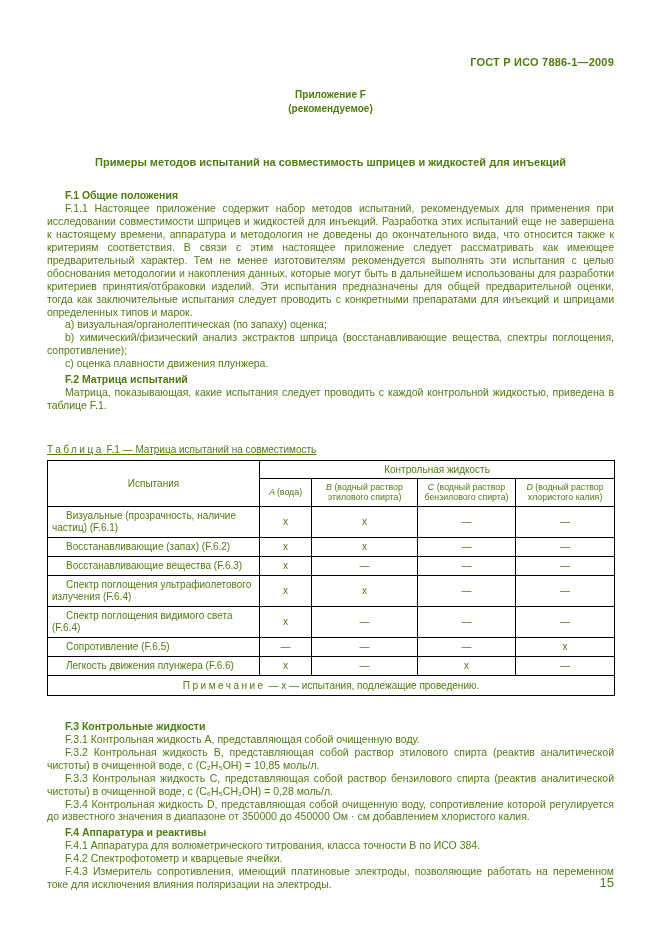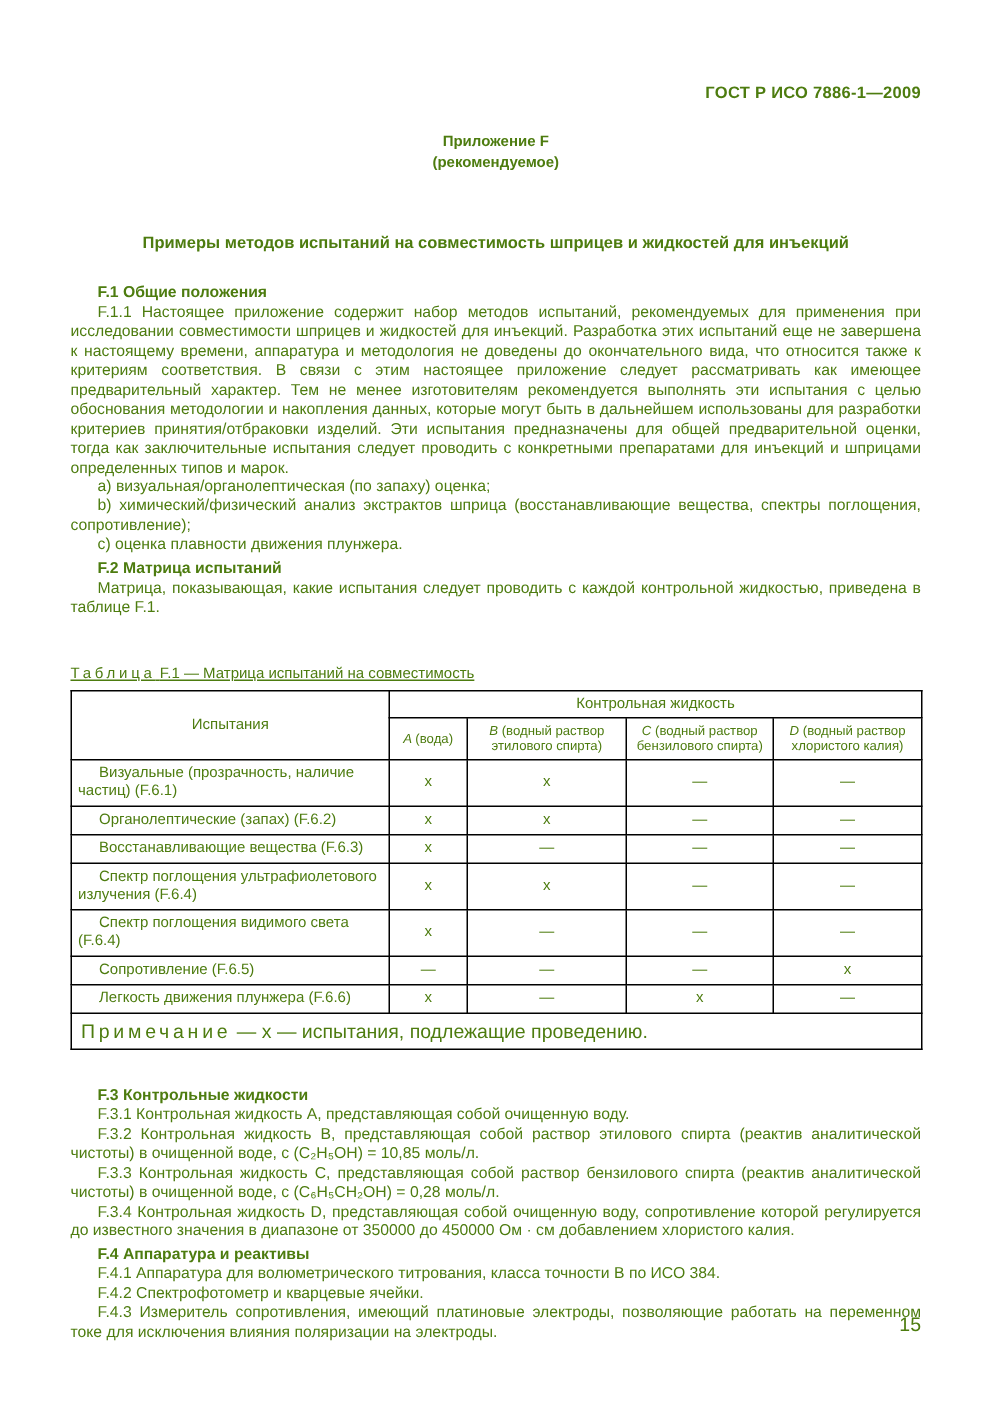--- a/index.html
+++ b/index.html
@@ -19,21 +19,21 @@
   .caption .sp { letter-spacing: 2.5px; }
   table.matrix { border-collapse: collapse; width: 100%; font-size: 10px; table-layout: fixed; }
   .matrix th, .matrix td { border: 1px solid #000; vertical-align: middle; }
   .matrix th { font-weight: normal; text-align: center; }
   .tests-h { font-size: 10px; }
   .group-h { font-size: 10px; padding: 3px 2px; }
   .liquid-h { font-size: 8.8px; padding: 3px 3px; line-height: 1.2; }
   .liquid-h i { font-style: italic; }
   .test-name { padding: 3px 4px; text-indent: 14px; line-height: 12px; }
   .val { text-align: center; padding: 3px 2px; }
-  .note-cell { padding: 4px 6px; font-size: 13px; }
+  .note-cell { padding: 4px 6px; font-size: 10px; text-align: center; }
   .note-cell .nsp { letter-spacing: 2.5px; }
   .after-table { margin-top: 24px; }
   .page-number { position: absolute; right: 47px; bottom: 46px; font-size: 13px; }
 </style>
 </head>
 <body>
 
 <div class="page">
 
   <div class="doc-header">ГОСТ Р ИСО 7886-1—2009</div>
@@ -80,21 +80,21 @@
     </thead>
     <tbody id="table-body">
         <tr>
           <td class="test-name">Визуальные (прозрачность, наличие частиц) (F.6.1)</td>
           <td class="val">x</td>
           <td class="val">x</td>
           <td class="val">—</td>
           <td class="val">—</td>
         </tr>
         <tr>
-          <td class="test-name">Органолептические (запах) (F.6.2)</td>
+          <td class="test-name">Восстанавливающие (запах) (F.6.2)</td>
           <td class="val">x</td>
           <td class="val">x</td>
           <td class="val">—</td>
           <td class="val">—</td>
         </tr>
         <tr>
           <td class="test-name">Восстанавливающие вещества (F.6.3)</td>
           <td class="val">x</td>
           <td class="val">—</td>
           <td class="val">—</td>

